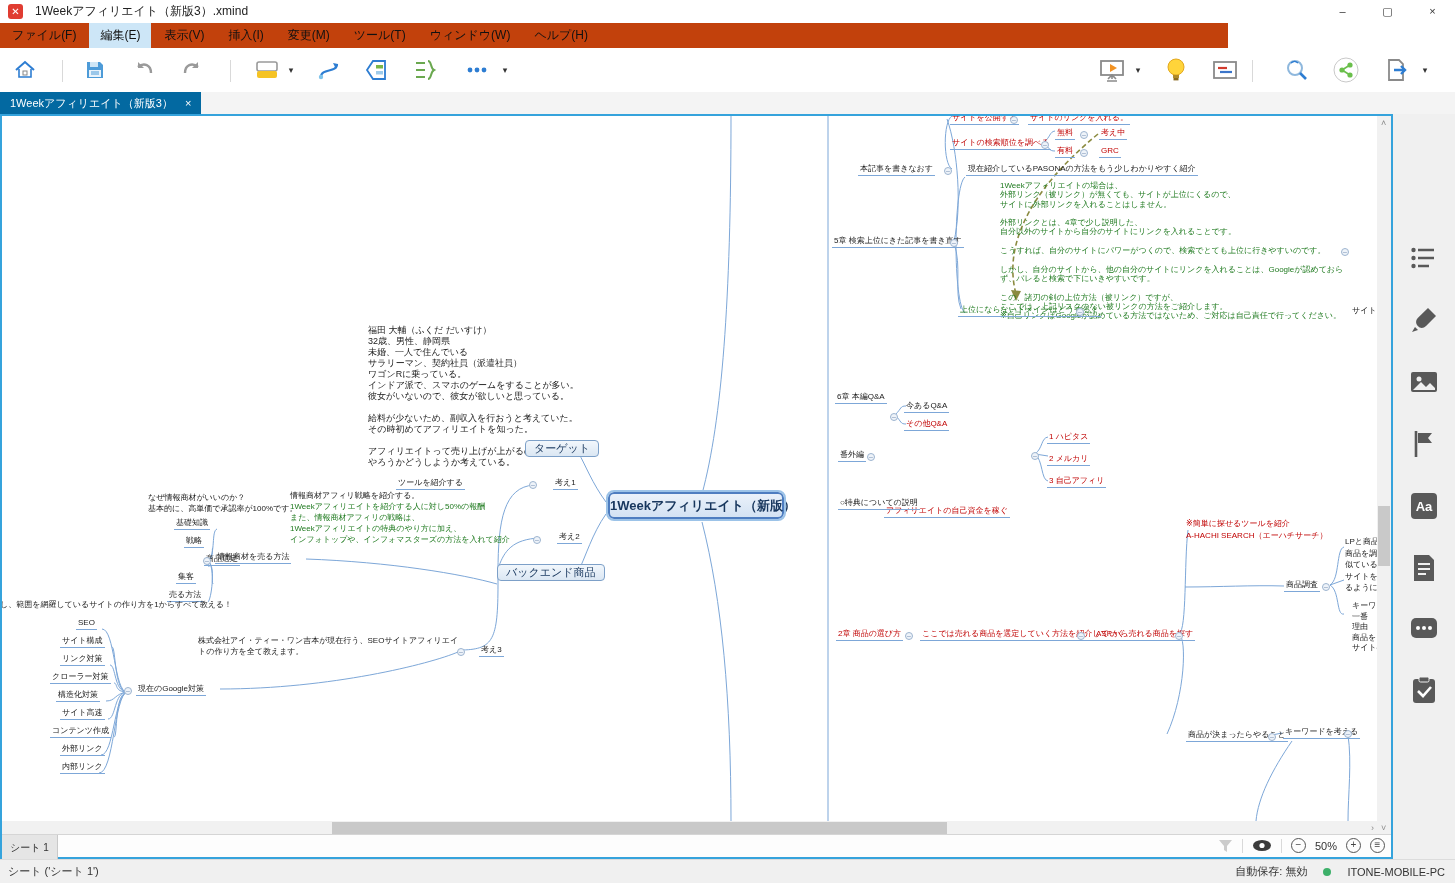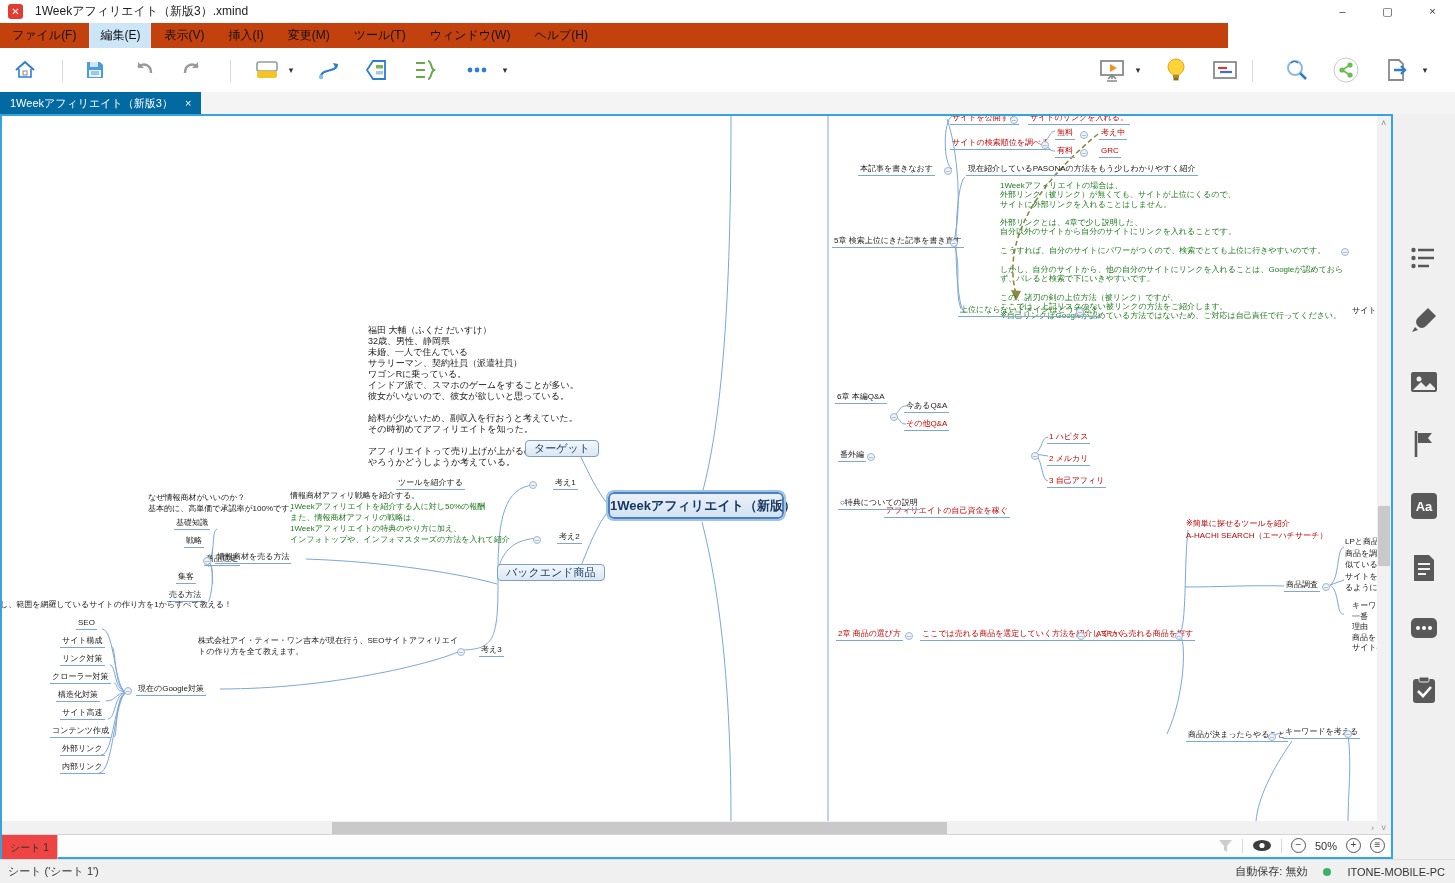--- a/index.html
+++ b/index.html
@@ -34,21 +34,21 @@
   .minus{width:8px;height:8px;box-sizing:border-box;border:1px solid #9db4cf;border-radius:50%;
     background:#eef3f9;color:#7a93b5;font-size:7px;line-height:5px;text-align:center;padding:0;}
   
   .vscroll{position:absolute;right:0;top:0;width:14px;bottom:22px;background:#f1f1f1;}
   .vthumb{position:absolute;left:1px;width:12px;background:#c9c9c9;}
   .hscroll{position:absolute;left:0;right:14px;bottom:22px;height:14px;background:#f1f1f1;}
   .hthumb{position:absolute;top:1px;height:12px;background:#c9c9c9;}
   .sarrow{position:absolute;color:#8a8a8a;font-size:9px;}
   
   .sheetbar{position:absolute;left:0;right:0;bottom:0;height:22px;background:#fdfdfd;border-top:1px solid #d5d5d5;}
-  .sheettab{position:absolute;left:0;top:0;height:21px;border-right:1px solid #c9c9c9;background:#ef4444;
+  .sheettab{position:absolute;left:0;top:0;height:21px;border-right:1px solid #c9c9c9;background:#e5e5e5;
     font-size:10px;color:#333;display:flex;align-items:center;padding:2px 8px;}
   .zoomctl{position:absolute;right:6px;top:0;height:21px;display:flex;align-items:center;gap:9px;}
   .circlebtn{width:13px;height:13px;border:1px solid #555;border-radius:50%;font-size:10px;line-height:11px;text-align:center;color:#444;}
   .zsep{width:1px;height:14px;background:#d9d9d9;}
   .zoomtext{font-size:11px;color:#333;}
   
   .rightpanel{position:absolute;left:1393px;top:114px;width:62px;height:745px;background:#f0f0f0;}
   .rp-ico{position:absolute;left:17px;width:28px;height:28px;}
   .statusbar{position:absolute;left:0;top:859px;width:1455px;height:24px;background:#f0f0f0;border-top:1px solid #dcdcdc;
     font-size:11px;color:#333;display:flex;align-items:center;box-sizing:border-box;}

